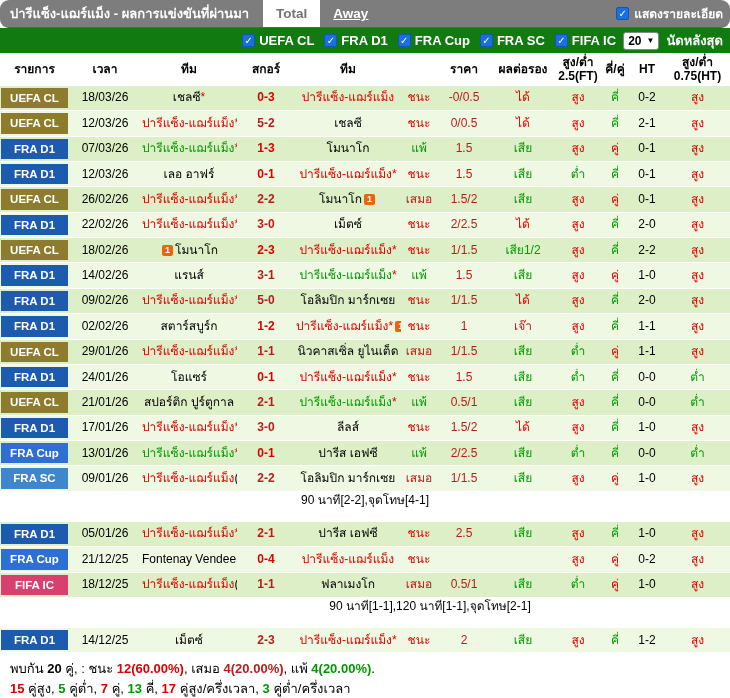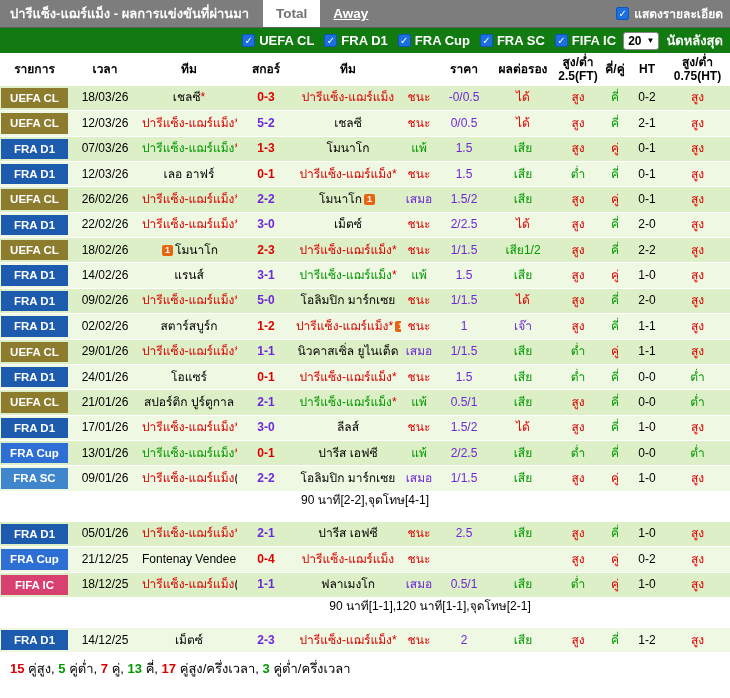--- a/index.html
+++ b/index.html
@@ -9,20 +9,21 @@
     background:#ffffff;
     font-family:"Liberation Sans","DejaVu Sans",sans-serif;
     color:#000;
   }
 
   
   .titlebar{
     height:28px; background:#7d7d7d;
     display:flex; align-items:stretch; gap:0;
     border-bottom:1px solid #5f5f5f;
+    border-radius:9px;
   }
   .titlebar .title{
     color:#fff; font-weight:bold; font-size:13px;
     display:flex; align-items:center; padding:0 14px 0 10px;
   }
   .tab{ display:flex; align-items:center; padding:0 13px; font-size:13.5px; font-weight:bold; cursor:pointer; }
   .tab.active{ background:#fff; color:#737373; }
   .tab.inactive{ color:#fff; text-decoration:underline; }
   .details{ margin-left:auto; display:flex; align-items:center; gap:5px; padding-right:7px; color:#fff; font-size:12px; font-weight:bold;}
 
@@ -66,21 +67,21 @@
   .col-result{ line-break:anywhere; line-height:1.05; padding:2px 6px; }
   tr.note td{ background:#fff; font-size:12px; padding:1px 0 14px; border-bottom:none; }
   tr.note.note-shift td{ padding-left:130px; }
   .card-icon{
     display:inline-block; width:11px; height:11px; background:#e8650f; border-radius:2px;
     color:#fff; font-size:9px; font-weight:bold; line-height:11px; text-align:center;
     vertical-align:middle; margin:0 2px;
   }
 
   .c-red{ color:#dd0000; }
-  .c-blue{ color:#6d28d9; }
+  .c-blue{ color:#b91c1c; }
   .c-green{ color:#009900; }
   .c-black{ color:#000; }
 
   
   .summary{ padding:6px 10px 5px; font-size:13px; line-height:1.5; background:#fff; }
   .summary b{ font-weight:bold; }
 </style>
 </head>
 <body>
 
@@ -483,14 +484,15 @@
         <td class="c-green">เสีย</td>
         <td class="c-red">สูง</td>
         <td class="c-green">คี่</td>
         <td class="c-black">1-2</td>
         <td class="c-red">สูง</td>
       </tr>
     </tbody>
 </table>
 
 <div class="summary">
+    <div><span class="c-black">พบกัน </span><b class="c-black">20</b><span class="c-black"> คู่, : ชนะ </span><b class="c-red">12(60.00%)</b><span class="c-black">, เสมอ </span><b class="c-blue">4(20.00%)</b><span class="c-black">, แพ้ </span><b class="c-green">4(20.00%)</b><span class="c-black">.</span></div>
     <div><b class="c-red">15</b><span class="c-black"> คู่สูง, </span><b class="c-green">5</b><span class="c-black"> คู่ต่ำ, </span><b class="c-red">7</b><span class="c-black"> คู่, </span><b class="c-green">13</b><span class="c-black"> คี่, </span><b class="c-red">17</b><span class="c-black"> คู่สูง/ครึ่งเวลา, </span><b class="c-green">3</b><span class="c-black"> คู่ต่ำ/ครึ่งเวลา</span></div>
   </div>
 
 </body></html>

